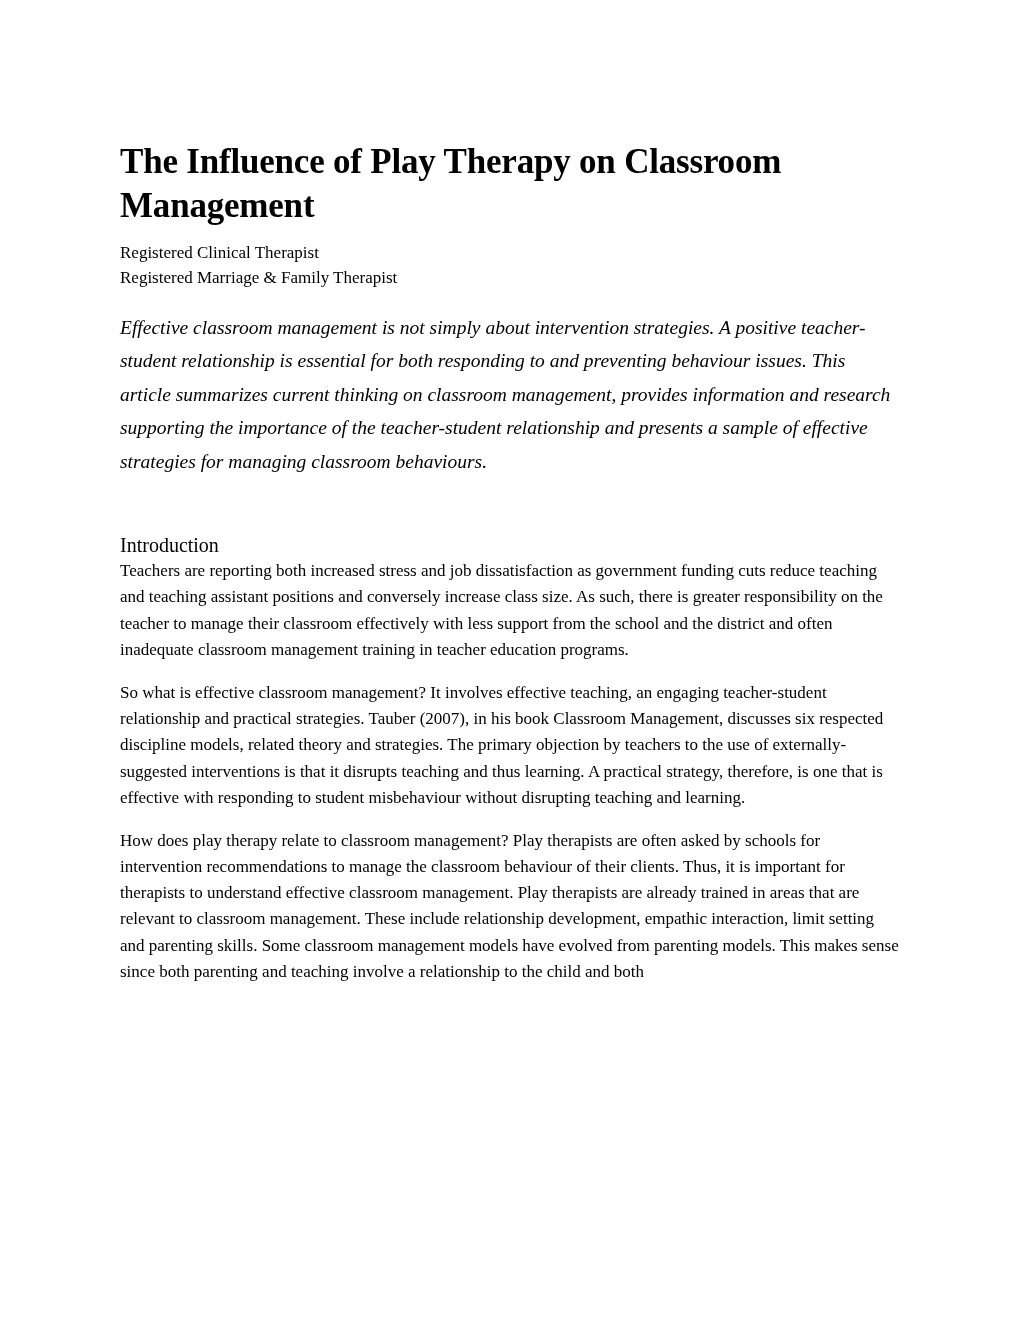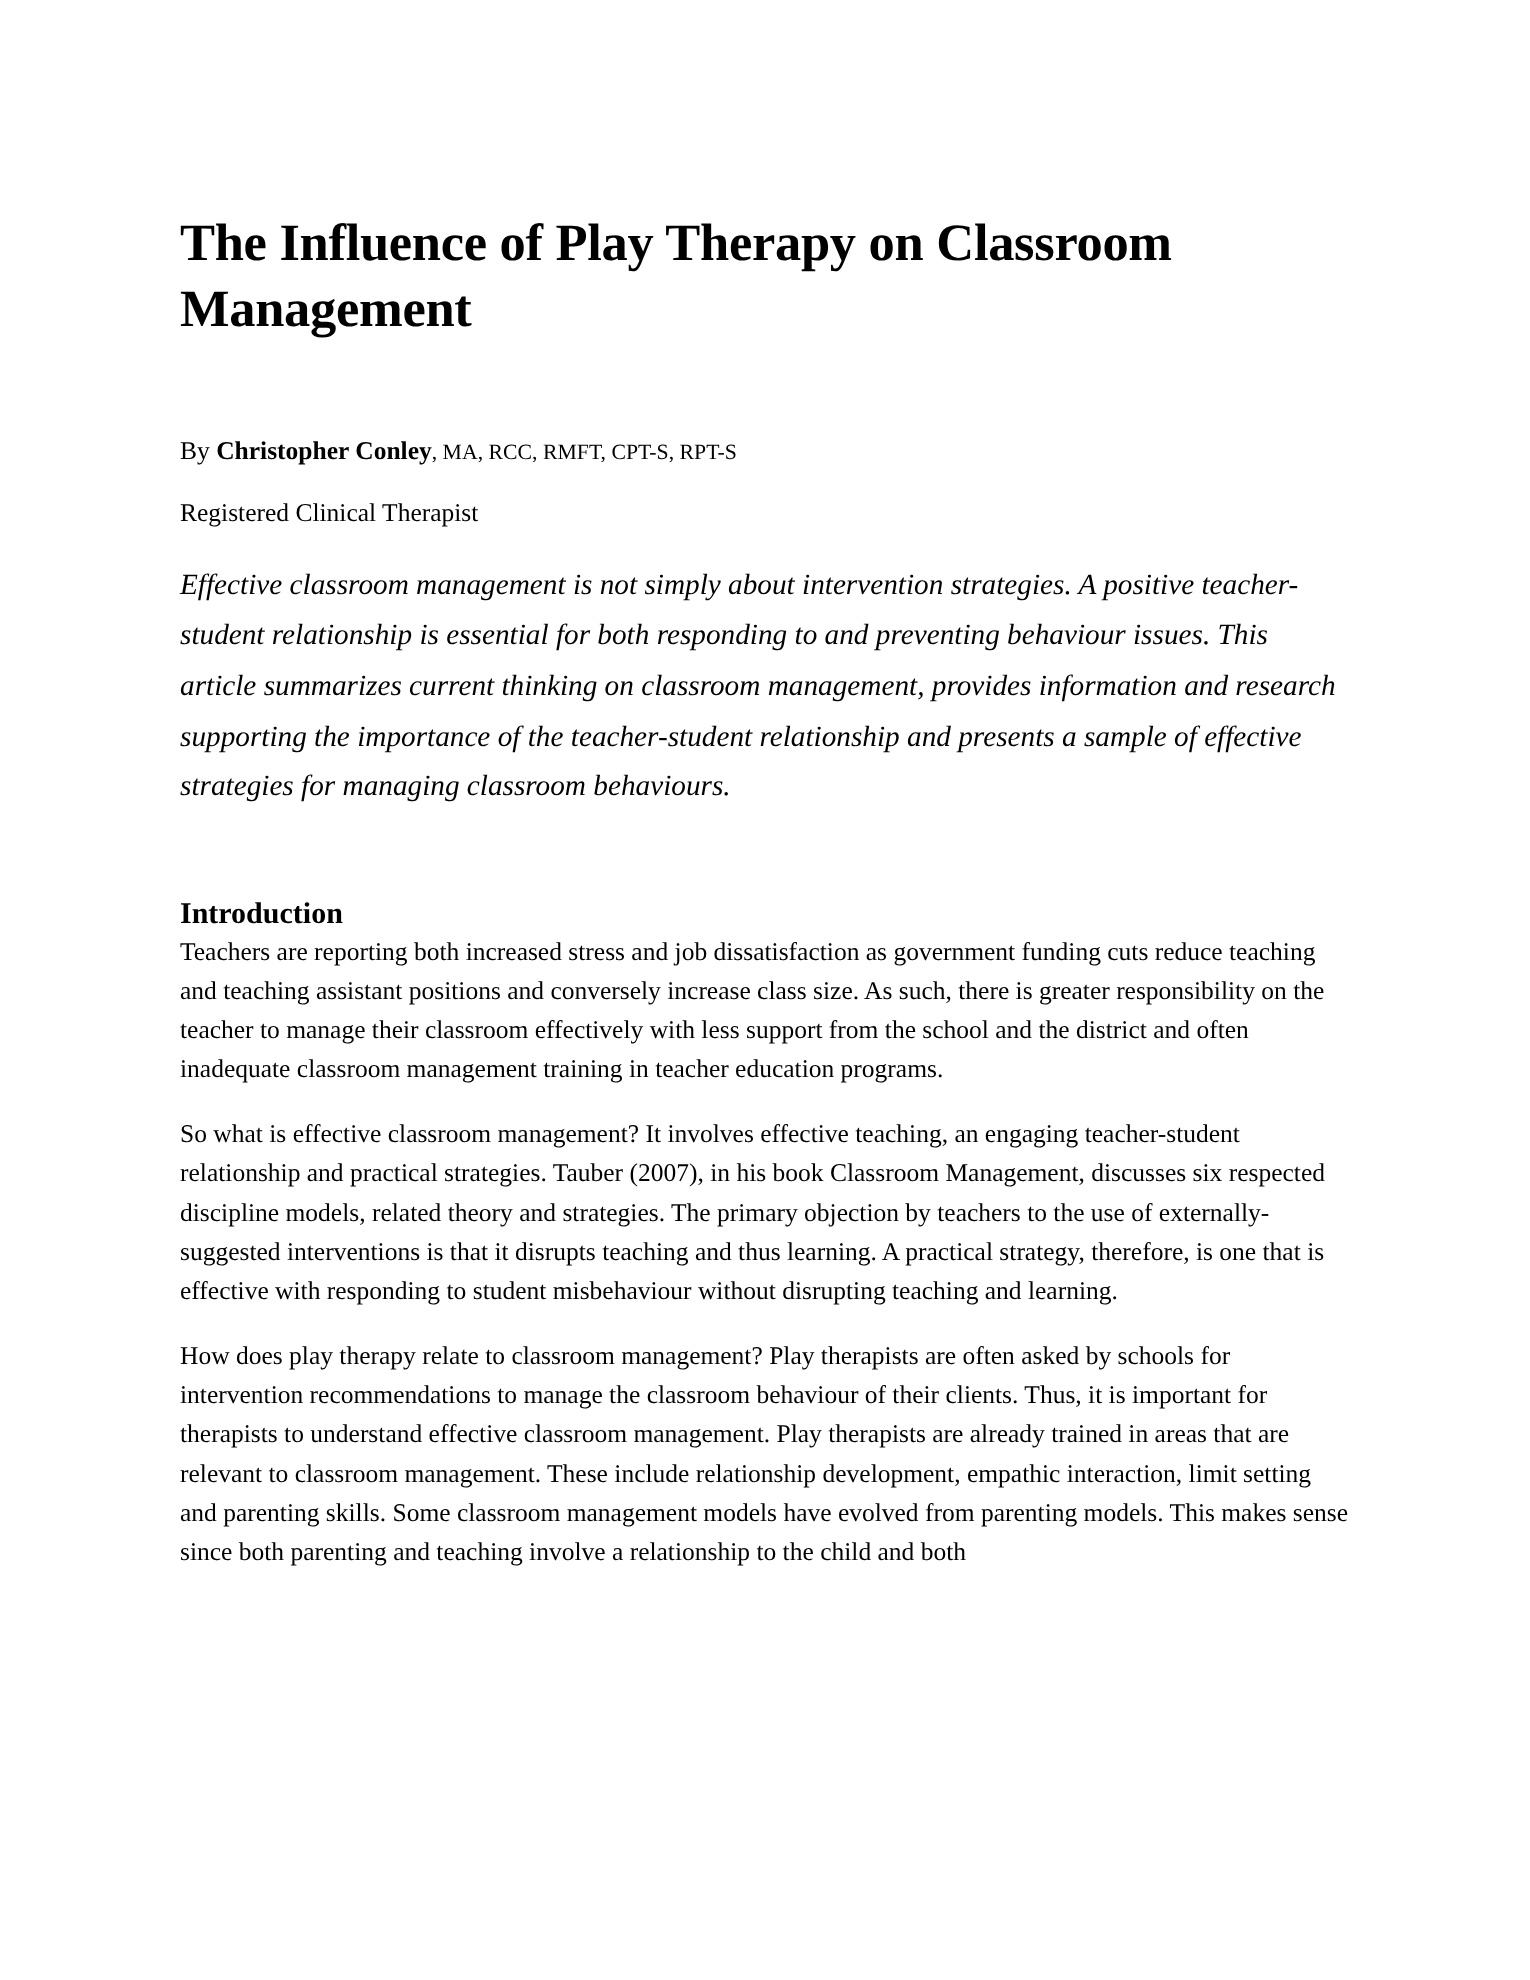--- a/index.html
+++ b/index.html
@@ -44,44 +44,42 @@
     line-height: 1.52;
     margin-top: 12px;
   }
   .abstract {
     font-style: italic;
     font-size: 19.5px;
     line-height: 1.72;
   }
   .section-heading {
     font-size: 20px;
-    font-weight: bold;
+    font-weight: normal;
     margin-top: 56px;
     margin-bottom: 0;
   }
   .body-par {
     font-size: 17px;
     line-height: 1.54;
     margin-top: 1px;
     text-align: left;
   }
 </style>
 </head>
 <body>
 
 <div class="page">
 
   <h1 class="doc-title">The Influence of Play Therapy on Classroom Management</h1>
 
-  <p class="byline">
-    <span>By </span><span class="author">Christopher Conley</span><span class="creds">, MA, RCC, RMFT, CPT-S, RPT-S</span>
-  </p>
 
   <div class="credentials">
     <div>Registered Clinical Therapist</div>
+    <div>Registered Marriage &amp; Family Therapist</div>
   </div>
 
   <p class="abstract">Effective classroom management is not simply about intervention strategies. A positive teacher-student relationship is essential for both responding to and preventing behaviour issues. This article summarizes current thinking on classroom management, provides information and research supporting the importance of the teacher-student relationship and presents a sample of effective strategies for managing classroom behaviours.</p>
 
   <h2 class="section-heading">Introduction</h2>
 
   <p class="body-par">Teachers are reporting both increased stress and job dissatisfaction as government funding cuts reduce teaching and teaching assistant positions and conversely increase class size. As such, there is greater responsibility on the teacher to manage their classroom effectively with less support from the school and the district and often inadequate classroom management training in teacher education programs.</p>
   <p class="body-par">So what is effective classroom management? It involves effective teaching, an engaging teacher-student relationship and practical strategies. Tauber (2007), in his book Classroom Management, discusses six respected discipline models, related theory and strategies. The primary objection by teachers to the use of externally-suggested interventions is that it disrupts teaching and thus learning. A practical strategy, therefore, is one that is effective with responding to student misbehaviour without disrupting teaching and learning.</p>
   <p class="body-par">How does play therapy relate to classroom management? Play therapists are often asked by schools for intervention recommendations to manage the classroom behaviour of their clients. Thus, it is important for therapists to understand effective classroom management. Play therapists are already trained in areas that are relevant to classroom management. These include relationship development, empathic interaction, limit setting and parenting skills. Some classroom management models have evolved from parenting models. This makes sense since both parenting and teaching involve a relationship to the child and both</p>
 

